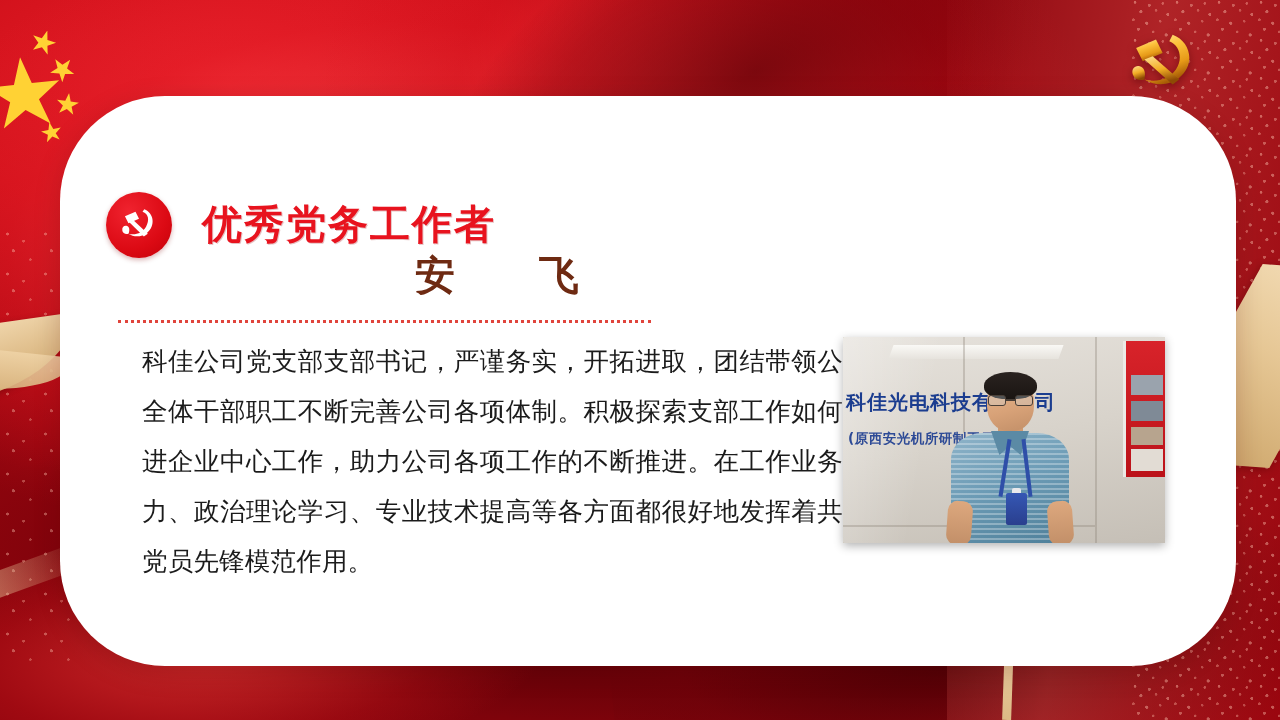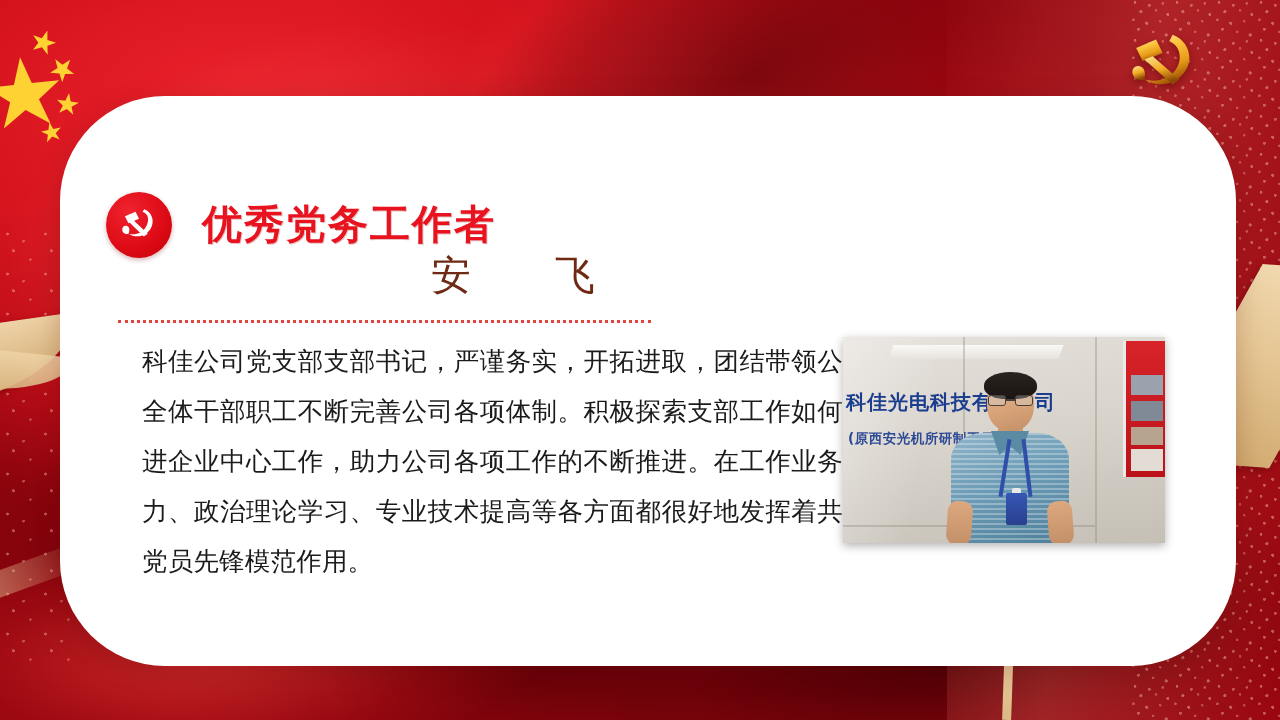--- a/index.html
+++ b/index.html
@@ -165,25 +165,24 @@
     font-size:40px;
     letter-spacing:2px;
     color:#e8131e;
     line-height:1;
     text-shadow:1px 1px 0 rgba(150,0,8,.25);
   }
   .name{
     position:absolute; left:355px; top:160px;
     font-family:"Liberation Serif","DejaVu Serif",serif;
     font-size:40px;
-    font-weight:400;
+    font-weight:700;
     letter-spacing:22px;
     color:#6e2a12;
     line-height:1;
-    margin-left:16px;
   }
   .divider{
     position:absolute; left:58px; top:224px; width:533px; height:0;
     border-top:3px dotted #e0443c;
   }
 
   
   .body-text{
     position:absolute;
     left:82px; top:240px; width:727px;

